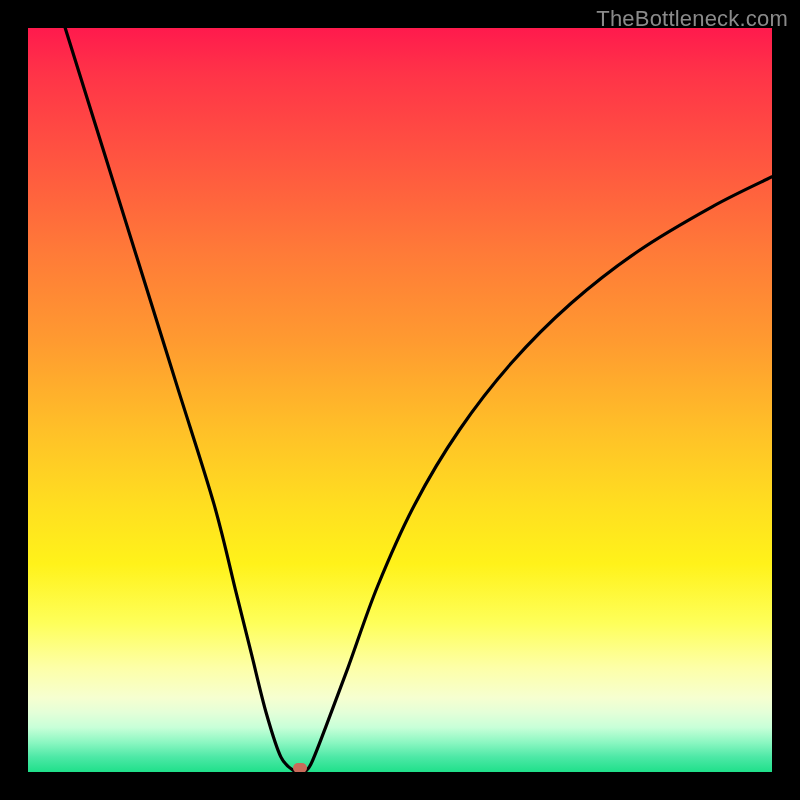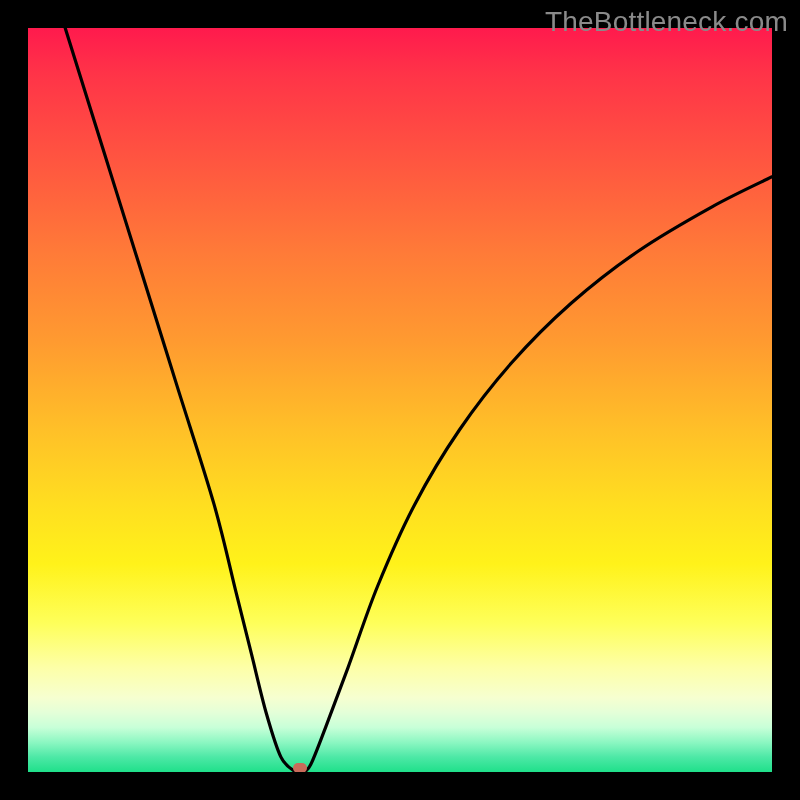--- a/index.html
+++ b/index.html
@@ -9,21 +9,21 @@
     height: 800px;
     background: #000;
     position: relative;
     overflow: hidden;
   }
   .watermark {
     position: absolute;
     top: 6px;
     right: 12px;
     font-family: Arial, Helvetica, sans-serif;
-    font-size: 28px;
+    font-size: 22px;
     color: #8a8a8a;
     letter-spacing: 0.2px;
     z-index: 10;
   }
   .plot-area {
     position: absolute;
     left: 28px;
     top: 28px;
     width: 744px;
     height: 744px;

